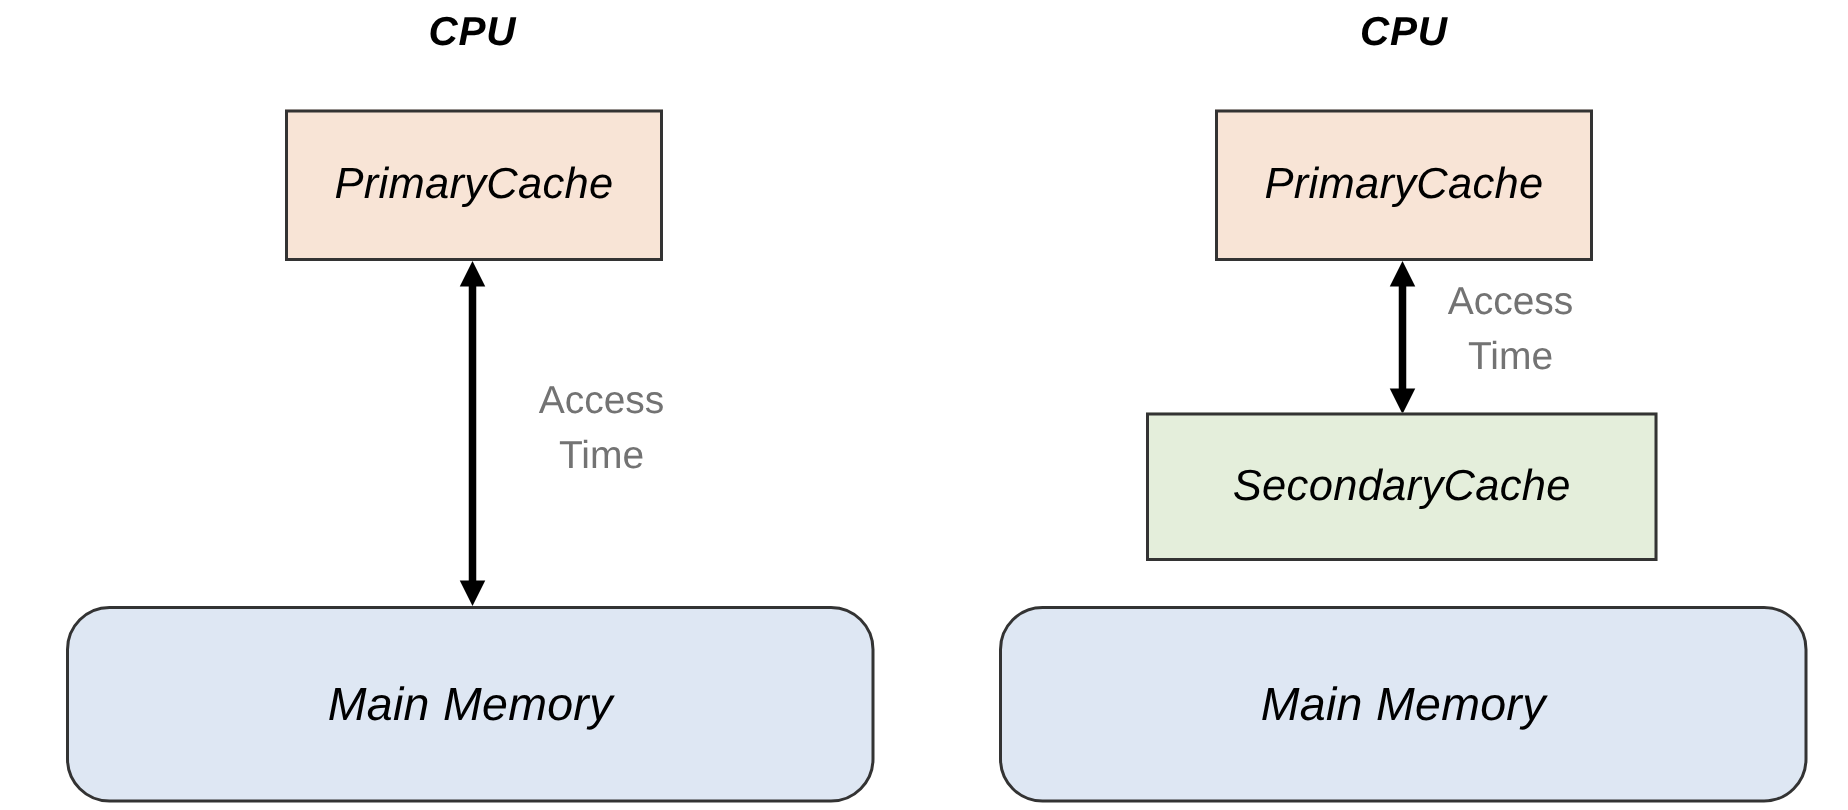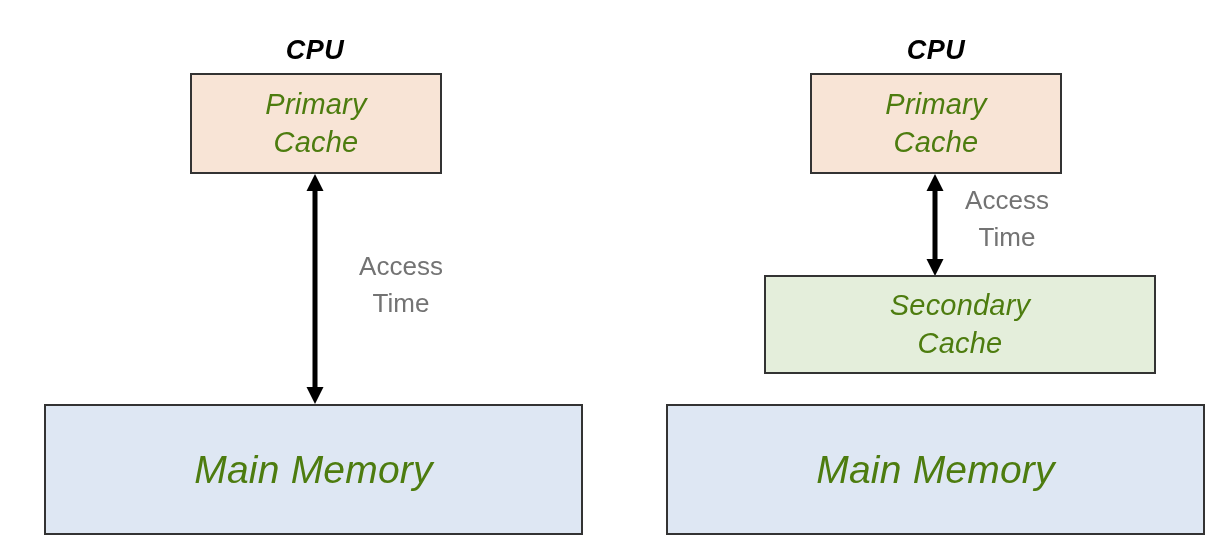--- a/index.html
+++ b/index.html
@@ -21,48 +21,47 @@
     height: 540px;
     background: #ffffff;
   }
 
   
   .node {
     position: absolute;
     box-sizing: border-box;
     border: 2px solid #333333;
     display: flex;
-    flex-direction: column;
+    flex-direction: row;
     align-items: center;
     justify-content: center;
     text-align: center;
     font-style: italic;
     font-weight: 400;
     line-height: 1.28;
-    color: #4d7c0f;
+    color: #000000;
     letter-spacing: 0.2px;
   }
   .node .line { display: block; white-space: nowrap; }
 
   .fill-peach { background: #f8e4d6; }
   .fill-green { background: #e4eedb; }
   .fill-blue  { background: #dee7f3; }
 
   
   .section-title {
     position: absolute;
     font-style: italic;
     font-weight: bold;
     font-size: 27px;
     letter-spacing: 0.5px;
     text-align: center;
     white-space: nowrap;
     transform: translateX(-50%);
     color: #000000;
-    margin-top: 29px;
   }
 
   
   .arrow {
     position: absolute;
     transform: translateX(-50%);
     overflow: visible;
   }
 
   
@@ -74,21 +73,21 @@
     line-height: 1.42;
     color: #737373;
     white-space: nowrap;
   }
   .arrow-label .line { display: block; }
   .label-left  { text-align: center; transform: translateX(-50%); }
   .label-right { text-align: center; transform: translateX(-50%); }
 
   
   .cache-box   { font-size: 29px; }
-  .memory-box  { font-size: 39px; }
+  .memory-box  { font-size: 31px; border-radius: 29px; }
 </style>
 </head>
 <body>
 
 <div id="canvas">
 
   <div class="section-title" style="left:315px; top:6px;">CPU</div>
 
   <div class="node cache-box fill-peach" style="left:190px; top:73px; width:252px; height:101px;">
     <span class="line">Primary</span>
@@ -121,21 +120,21 @@
     <line x1="13" y1="14" x2="13" y2="90" stroke="#000000" stroke-width="5"></line>
     <polygon points="13,1 4.5,18 21.5,18" fill="#000000"></polygon>
     <polygon points="13,103 4.5,86 21.5,86" fill="#000000"></polygon>
   </svg>
 
   <div class="arrow-label label-right" style="left:1007px; top:182px;">
     <span class="line">Access</span>
     <span class="line">Time</span>
   </div>
 
-  <div class="node cache-box fill-green" style="left:764px; top:275px; width:392px; height:99px;">
+  <div class="node cache-box fill-green" style="left:764px; top:275px; width:341px; height:99px;">
     <span class="line">Secondary</span>
     <span class="line">Cache</span>
   </div>
 
   <div class="node memory-box fill-blue" style="left:666px; top:404px; width:539px; height:131px;">
     <span class="line">Main Memory</span>
   </div>
 
 </div>
 

